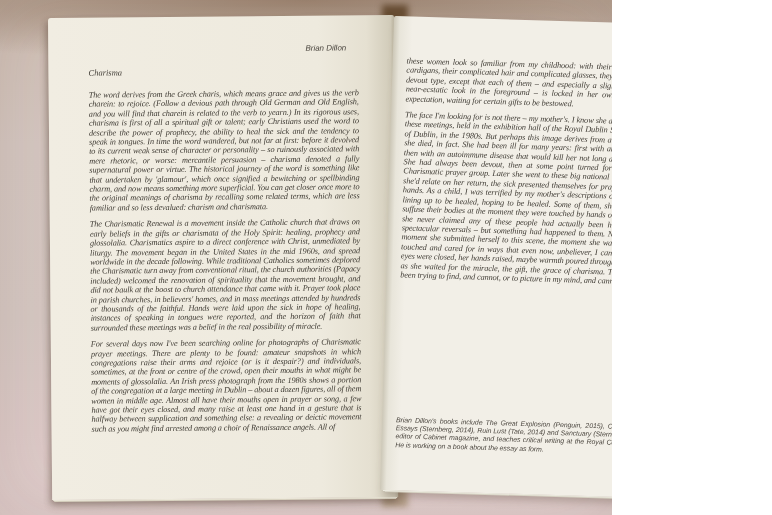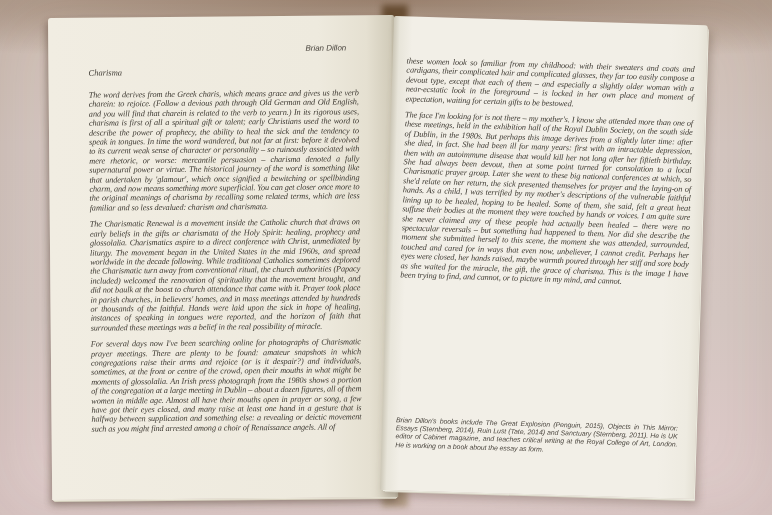--- a/index.html
+++ b/index.html
@@ -7,21 +7,21 @@
     --page-left:#eeeade;
     --page-right:#f2efe7;
     --ink:#3e3a33;
     --bio-ink:#4a453e;
   }
   *{margin:0;padding:0;box-sizing:border-box;}
   html,body{width:772px;height:515px;overflow:hidden;}
   body{font-family:"Liberation Serif","DejaVu Serif",serif;}
 
   .photo{
-    position:relative;width:772px;height:515px;overflow:hidden;
+    position:relative;width:612px;height:515px;overflow:hidden;
     background:
       radial-gradient(130% 16% at 50% 0%, rgba(118,88,62,.55), rgba(118,88,62,0) 75%),
       linear-gradient(180deg,#cfbeb3 0%, #d4c6c0 28%, var(--backdrop) 62%, #dcc9c7 84%, #e1cecd 100%);
     box-shadow:inset 0 0 70px rgba(70,48,35,.12);
     padding-left:48px;
   }
 
   .gutter-shadow{
     position:absolute;left:382px;top:5px;width:26px;height:502px;z-index:0;
     background:linear-gradient(180deg,#63492f 0%, #7d5f43 10%, #93795d 35%, #a58d74 70%, #b09a84 100%);

